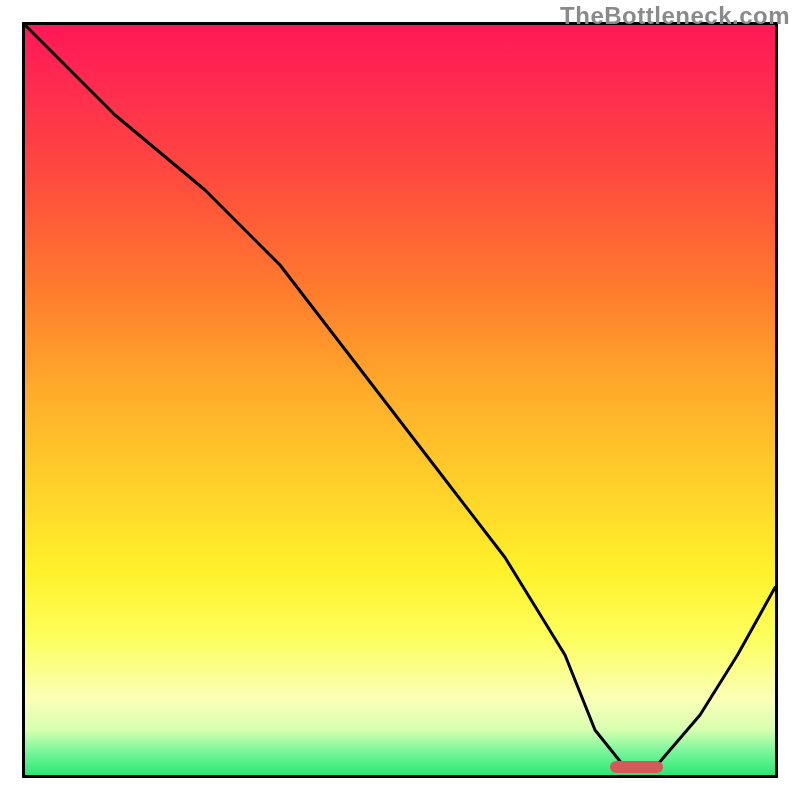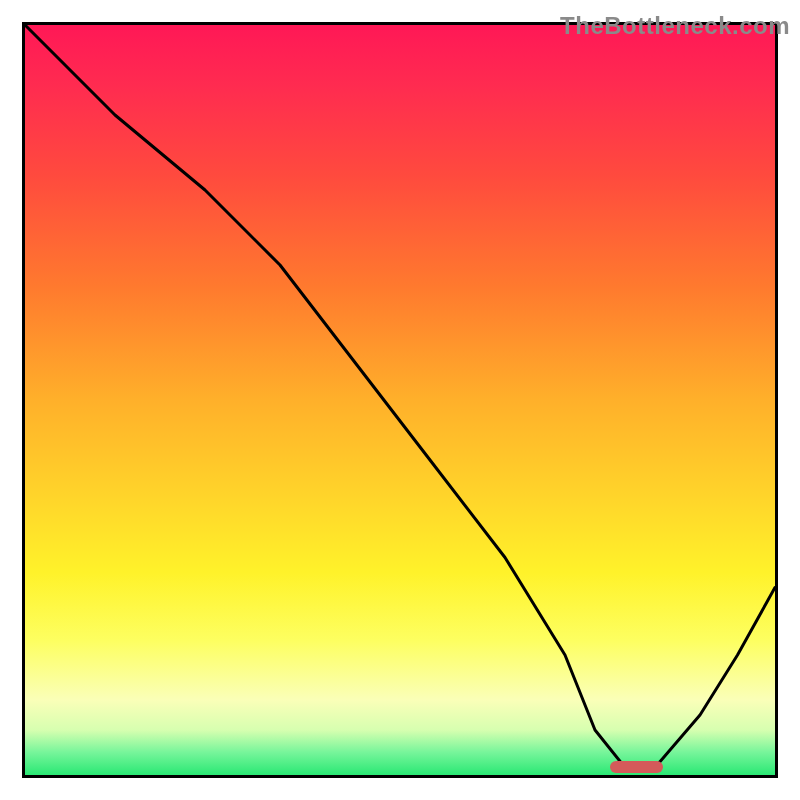--- a/index.html
+++ b/index.html
@@ -10,21 +10,21 @@
     background: #ffffff;
     font-family: Arial, Helvetica, sans-serif;
   }
   .canvas {
     position: relative;
     width: 800px;
     height: 800px;
   }
   .watermark {
     position: absolute;
-    top: 12px;
+    top: 2px;
     right: 10px;
     font-size: 24px;
     font-weight: bold;
     color: #8a8a8a;
     letter-spacing: 0.5px;
     z-index: 50;
   }
   .plot-frame {
     position: absolute;
     left: 22px;

